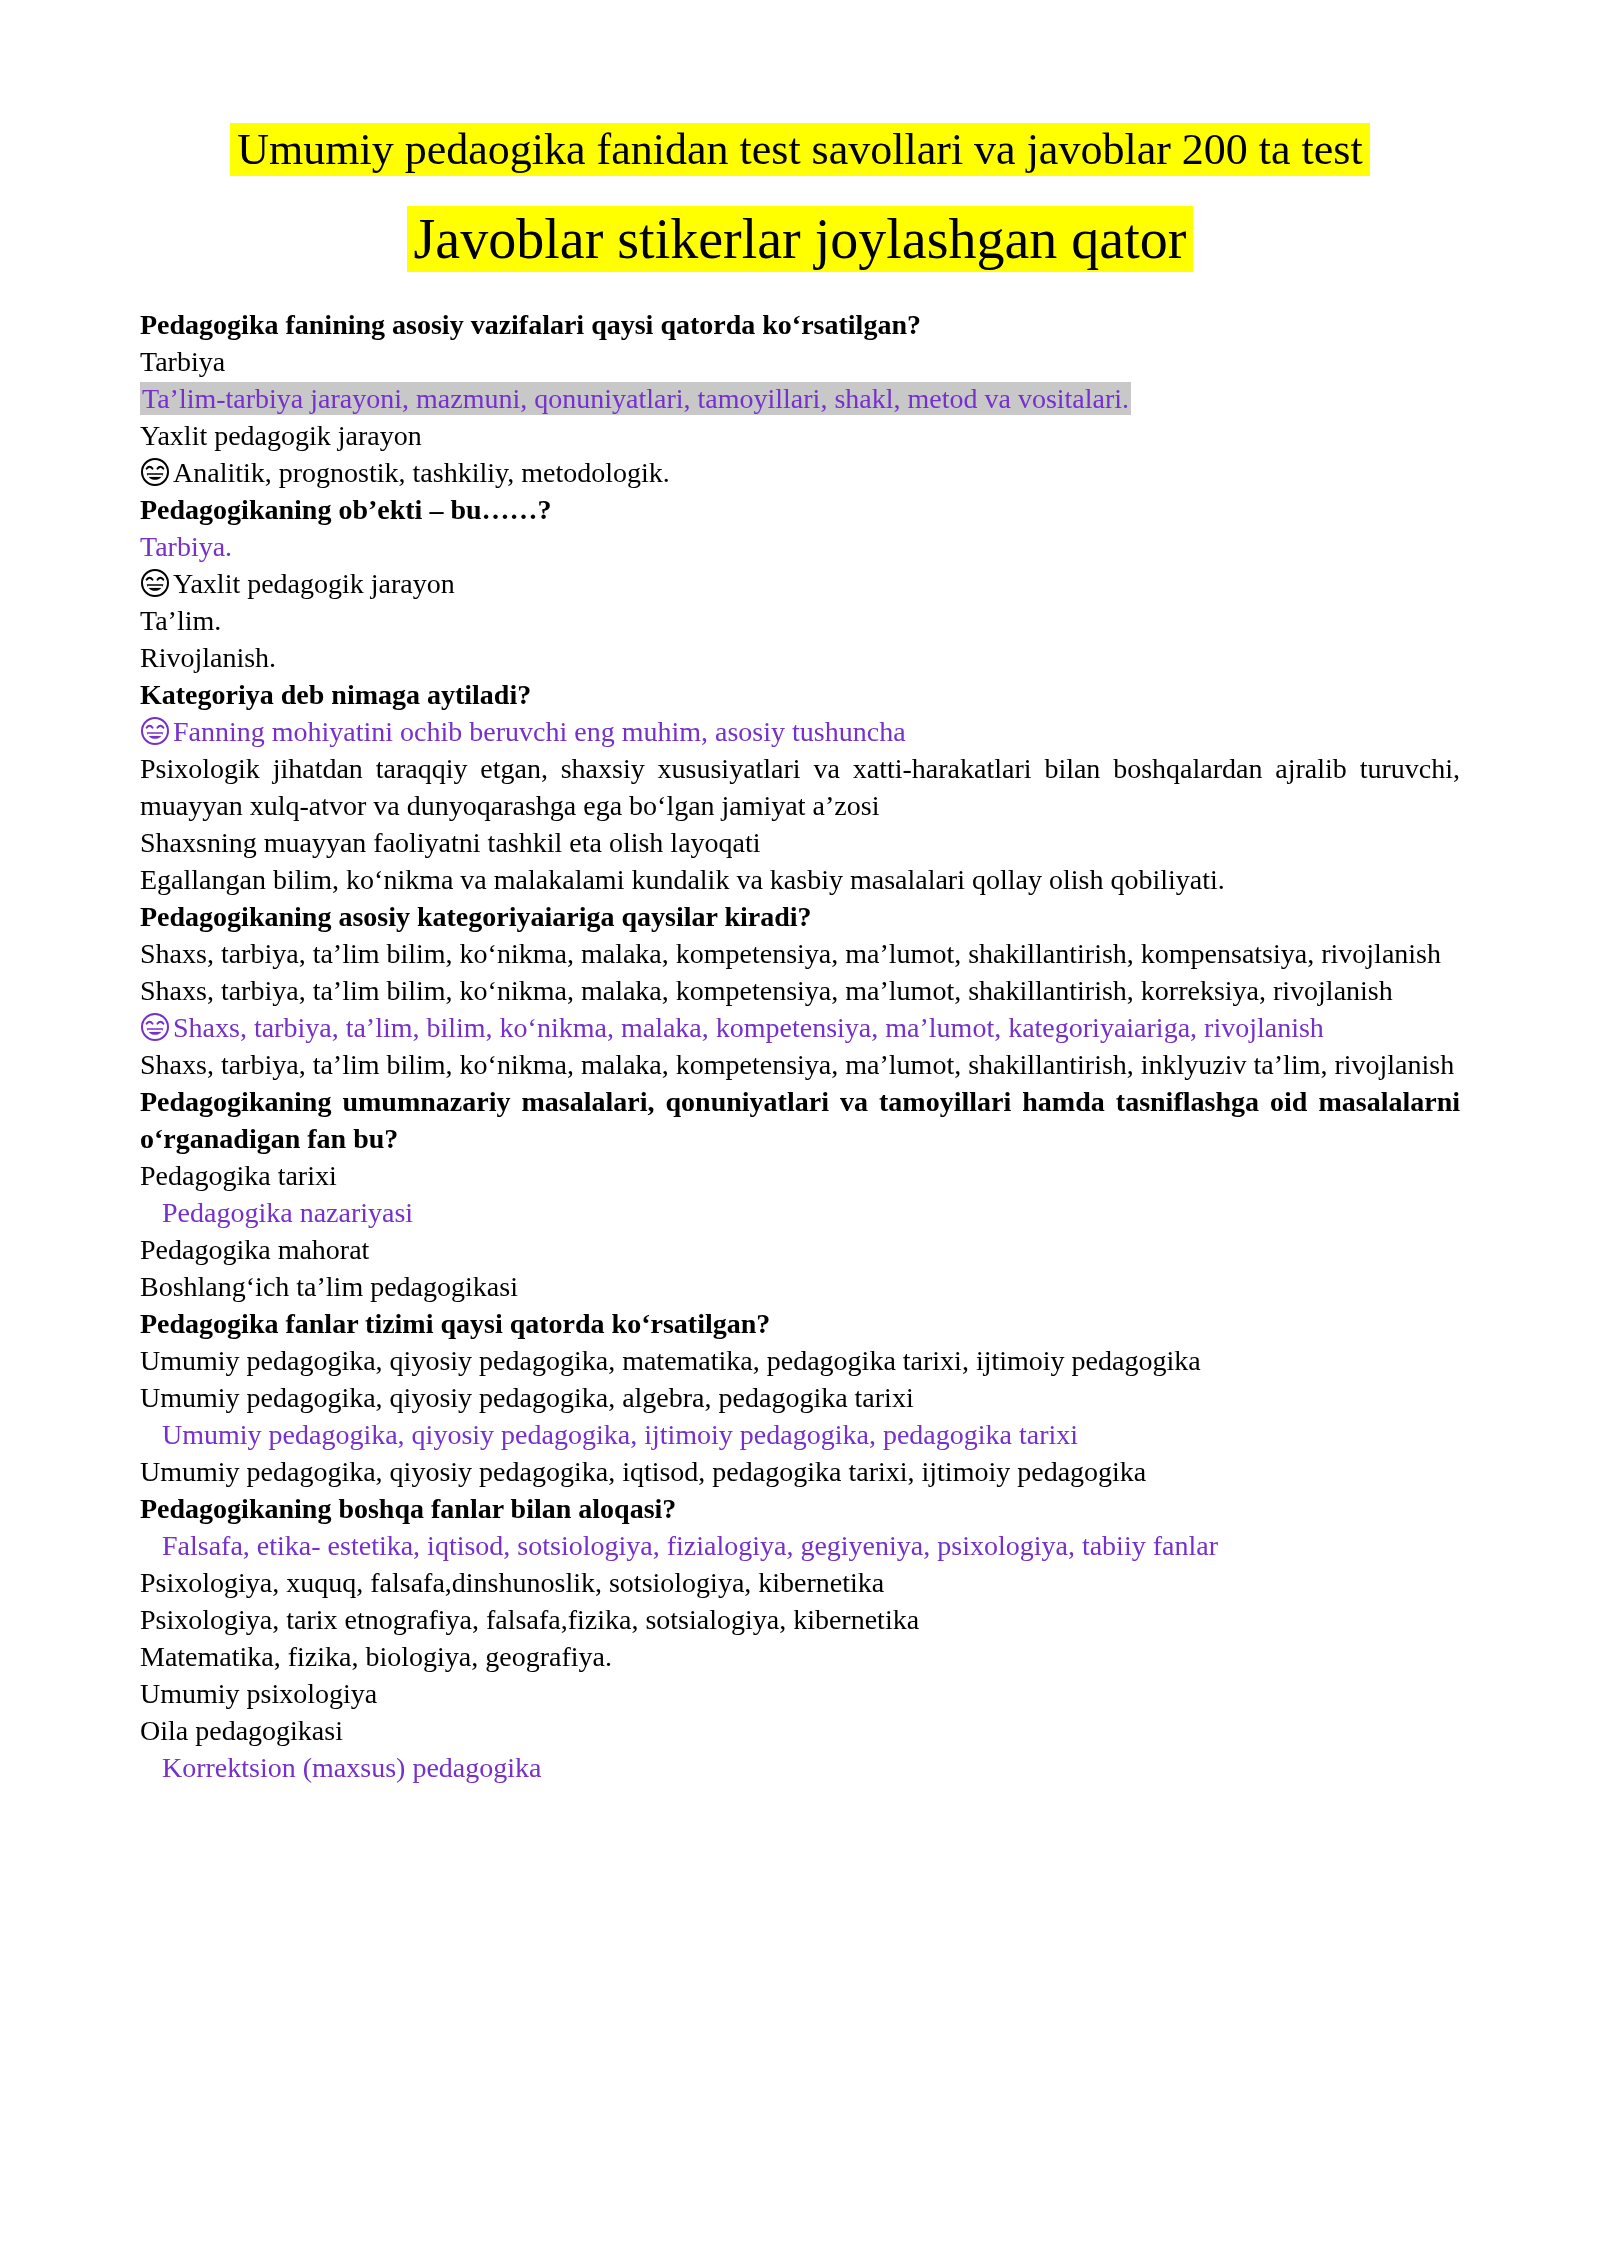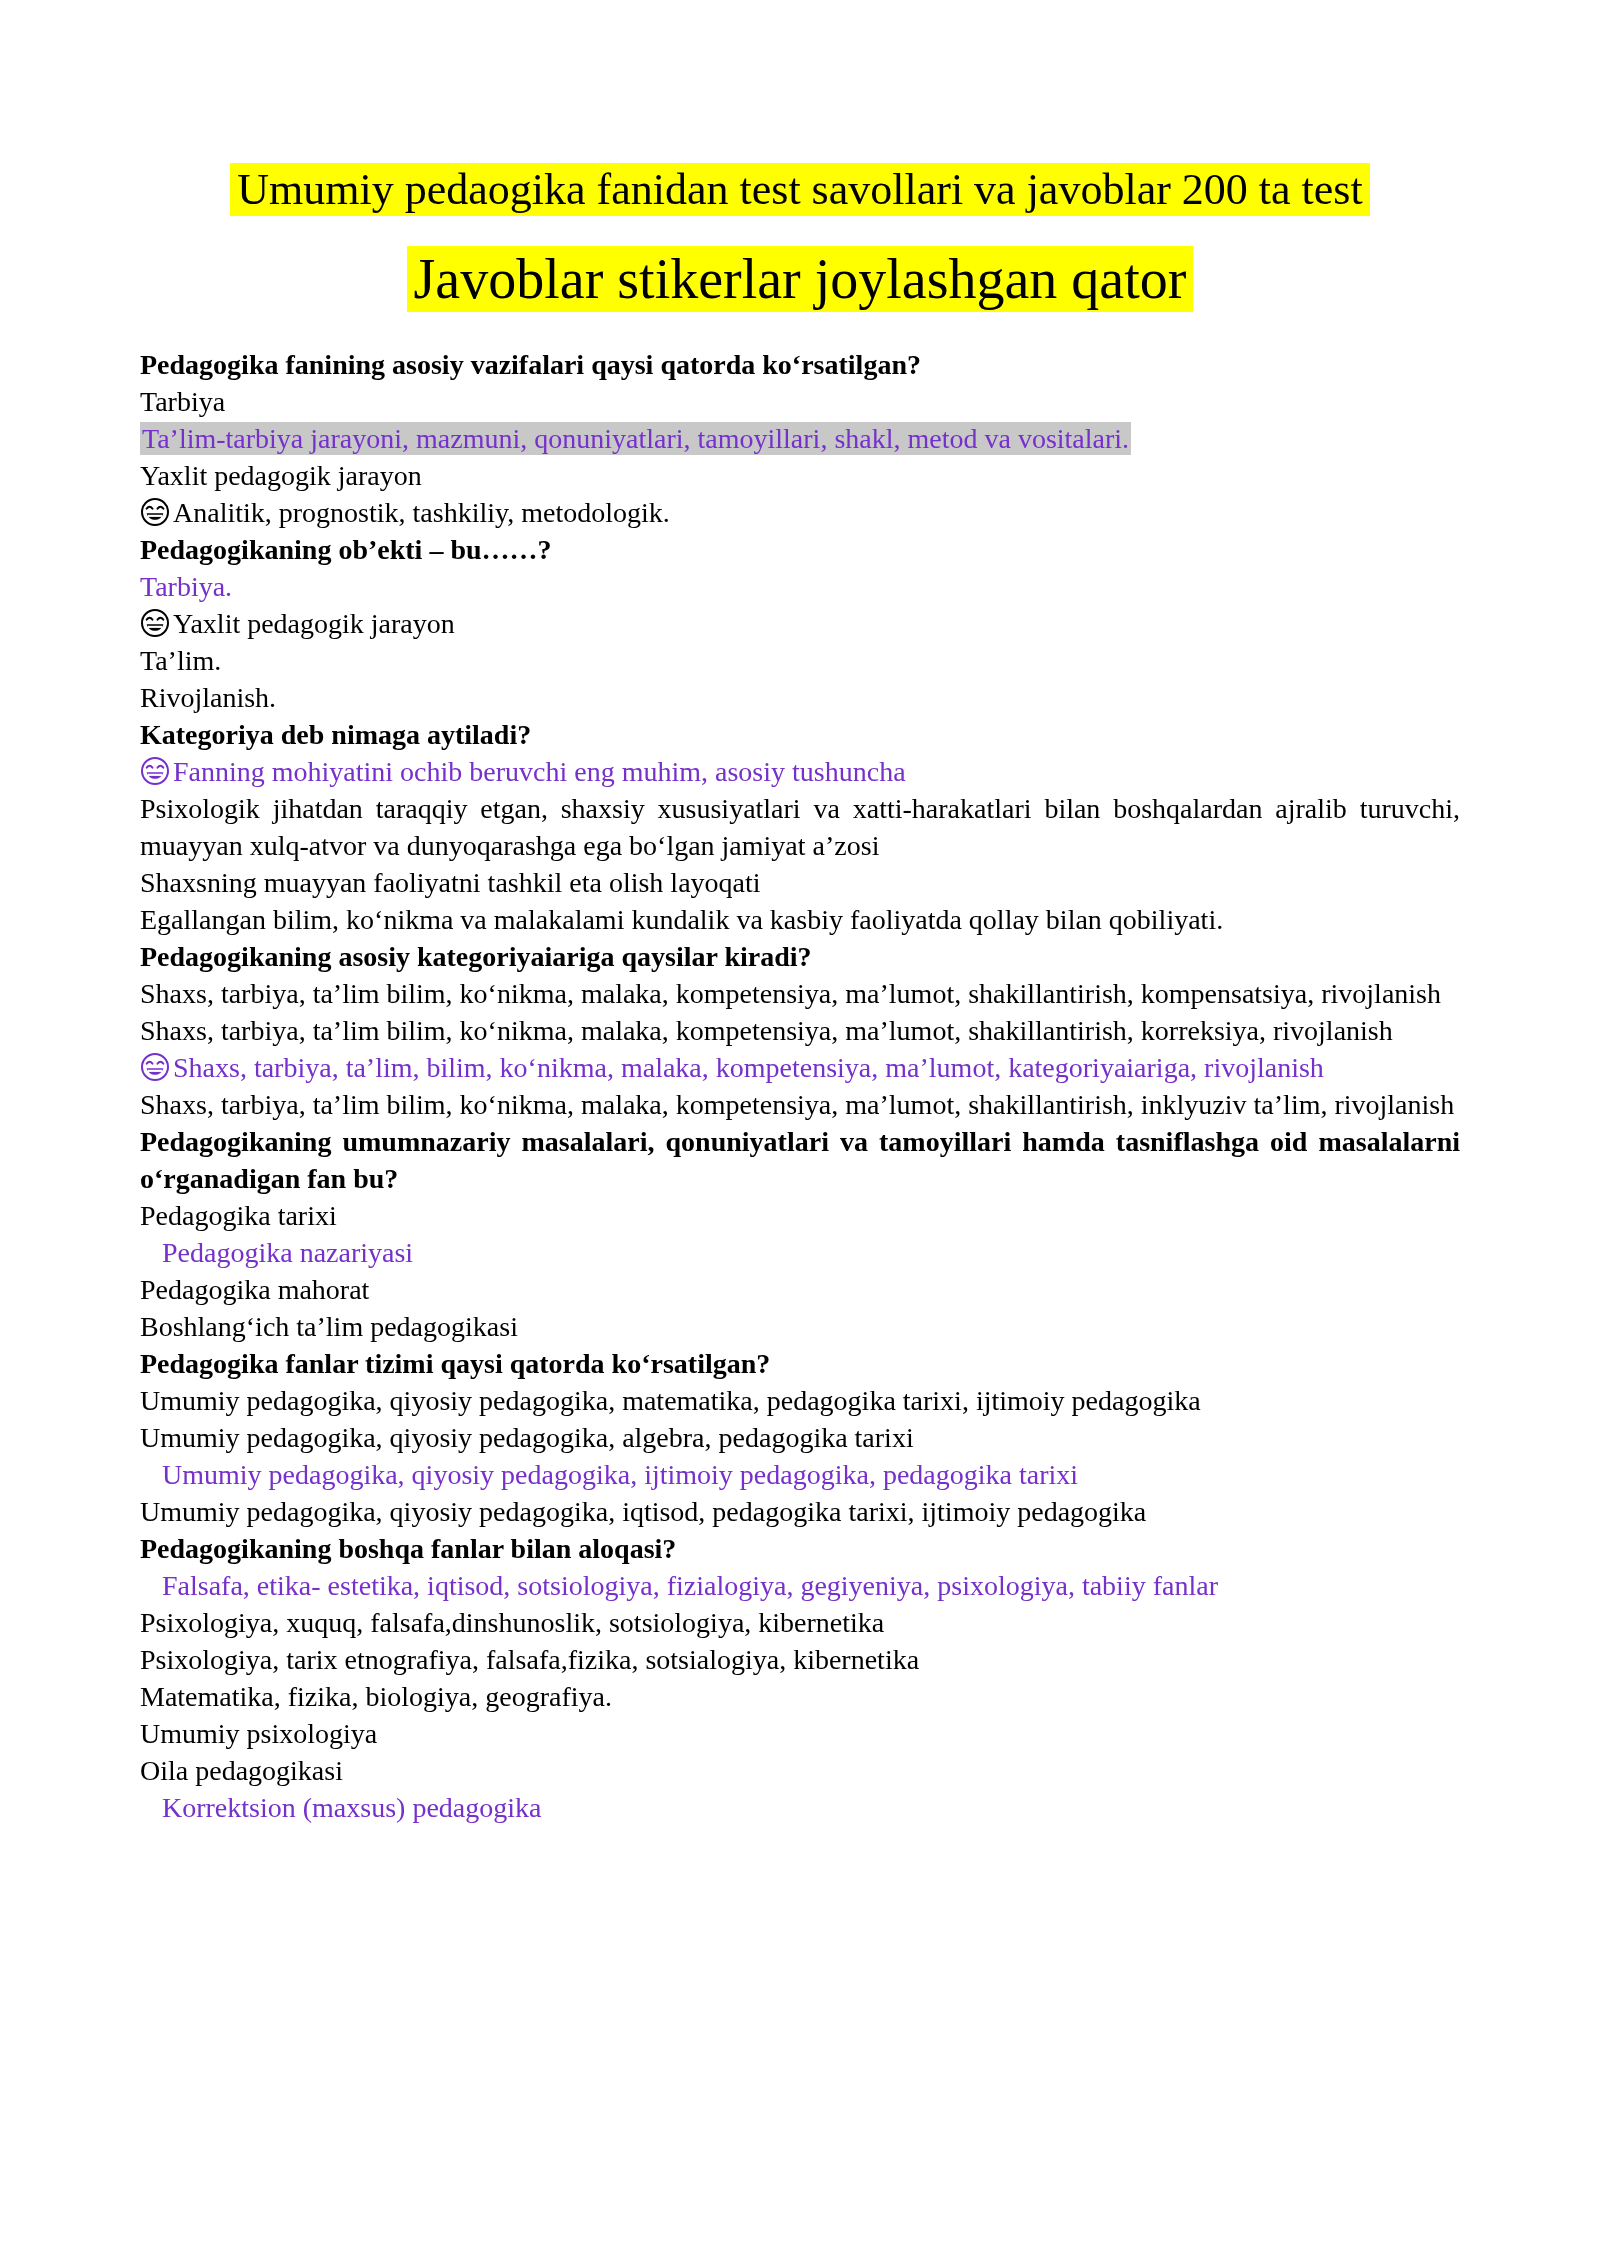--- a/index.html
+++ b/index.html
@@ -9,21 +9,21 @@
     --text-black:#000000;
     --page-bg:#ffffff;
   }
   html,body{margin:0;padding:0;}
   body{
     width:1600px;height:2262px;overflow:hidden;
     background:var(--page-bg);
     font-family:"Liberation Serif","DejaVu Serif",serif;
     color:var(--text-black);
   }
-  .doc{padding:118px 140px 0 140px;box-sizing:border-box;margin-top:40px;}
+  .doc{padding:118px 140px 0 140px;box-sizing:border-box;}
   h1{
     font-size:44px;line-height:64px;font-weight:400;
     text-align:center;margin:0 auto 26px auto;max-width:1250px;
   }
   h2{
     font-size:56px;line-height:62px;font-weight:400;
     text-align:center;margin:0 0 36px 0;
   }
   .hl-yellow{
     background:var(--highlight-yellow);
@@ -74,21 +74,21 @@
       <p class="line q"><span>Kategoriya deb nimaga aytiladi?</span></p>
       <p class="line purple"><svg class="emoji" viewBox="0 0 36 36" aria-hidden="true">
     <circle cx="18" cy="18" r="15.6" fill="none" stroke="currentColor" stroke-width="2.4"></circle>
     <path d="M8 14 Q11.5 9.2 15 14" fill="none" stroke="currentColor" stroke-width="2.3" stroke-linecap="round"></path>
     <path d="M21 14 Q24.5 9.2 28 14" fill="none" stroke="currentColor" stroke-width="2.3" stroke-linecap="round"></path>
     <path d="M8 19.5 C11 30 25 30 28 19.5 Z" fill="currentColor"></path>
     <path d="M9.6 22.6 L26.4 22.6" stroke="#ffffff" stroke-width="2.6"></path>
   </svg><span>Fanning mohiyatini ochib beruvchi eng muhim, asosiy tushuncha</span></p>
       <p class="line justify"><span>Psixologik jihatdan taraqqiy etgan, shaxsiy xususiyatlari va xatti-harakatlari bilan boshqalardan ajralib turuvchi, muayyan xulq-atvor va dunyoqarashga ega boʻlgan jamiyat aʼzosi</span></p>
       <p class="line"><span>Shaxsning muayyan faoliyatni tashkil eta olish layoqati</span></p>
-      <p class="line"><span>Egallangan bilim, koʻnikma va malakalami kundalik va kasbiy faoliyatda qollay bilan qobiliyati.</span></p>
+      <p class="line"><span>Egallangan bilim, koʻnikma va malakalami kundalik va kasbiy masalalari qollay olish qobiliyati.</span></p>
       <p class="line q"><span>Pedagogikaning asosiy kategoriyaiariga qaysilar kiradi?</span></p>
       <p class="line justify"><span>Shaxs, tarbiya, taʼlim bilim, koʻnikma, malaka, kompetensiya, maʼlumot, shakillantirish, kompensatsiya, rivojlanish</span></p>
       <p class="line justify"><span>Shaxs, tarbiya, taʼlim bilim, koʻnikma, malaka, kompetensiya, maʼlumot, shakillantirish, korreksiya, rivojlanish</span></p>
       <p class="line purple justify"><svg class="emoji" viewBox="0 0 36 36" aria-hidden="true">
     <circle cx="18" cy="18" r="15.6" fill="none" stroke="currentColor" stroke-width="2.4"></circle>
     <path d="M8 14 Q11.5 9.2 15 14" fill="none" stroke="currentColor" stroke-width="2.3" stroke-linecap="round"></path>
     <path d="M21 14 Q24.5 9.2 28 14" fill="none" stroke="currentColor" stroke-width="2.3" stroke-linecap="round"></path>
     <path d="M8 19.5 C11 30 25 30 28 19.5 Z" fill="currentColor"></path>
     <path d="M9.6 22.6 L26.4 22.6" stroke="#ffffff" stroke-width="2.6"></path>
   </svg><span>Shaxs, tarbiya, taʼlim, bilim, koʻnikma, malaka, kompetensiya, maʼlumot, kategoriyaiariga, rivojlanish</span></p>

